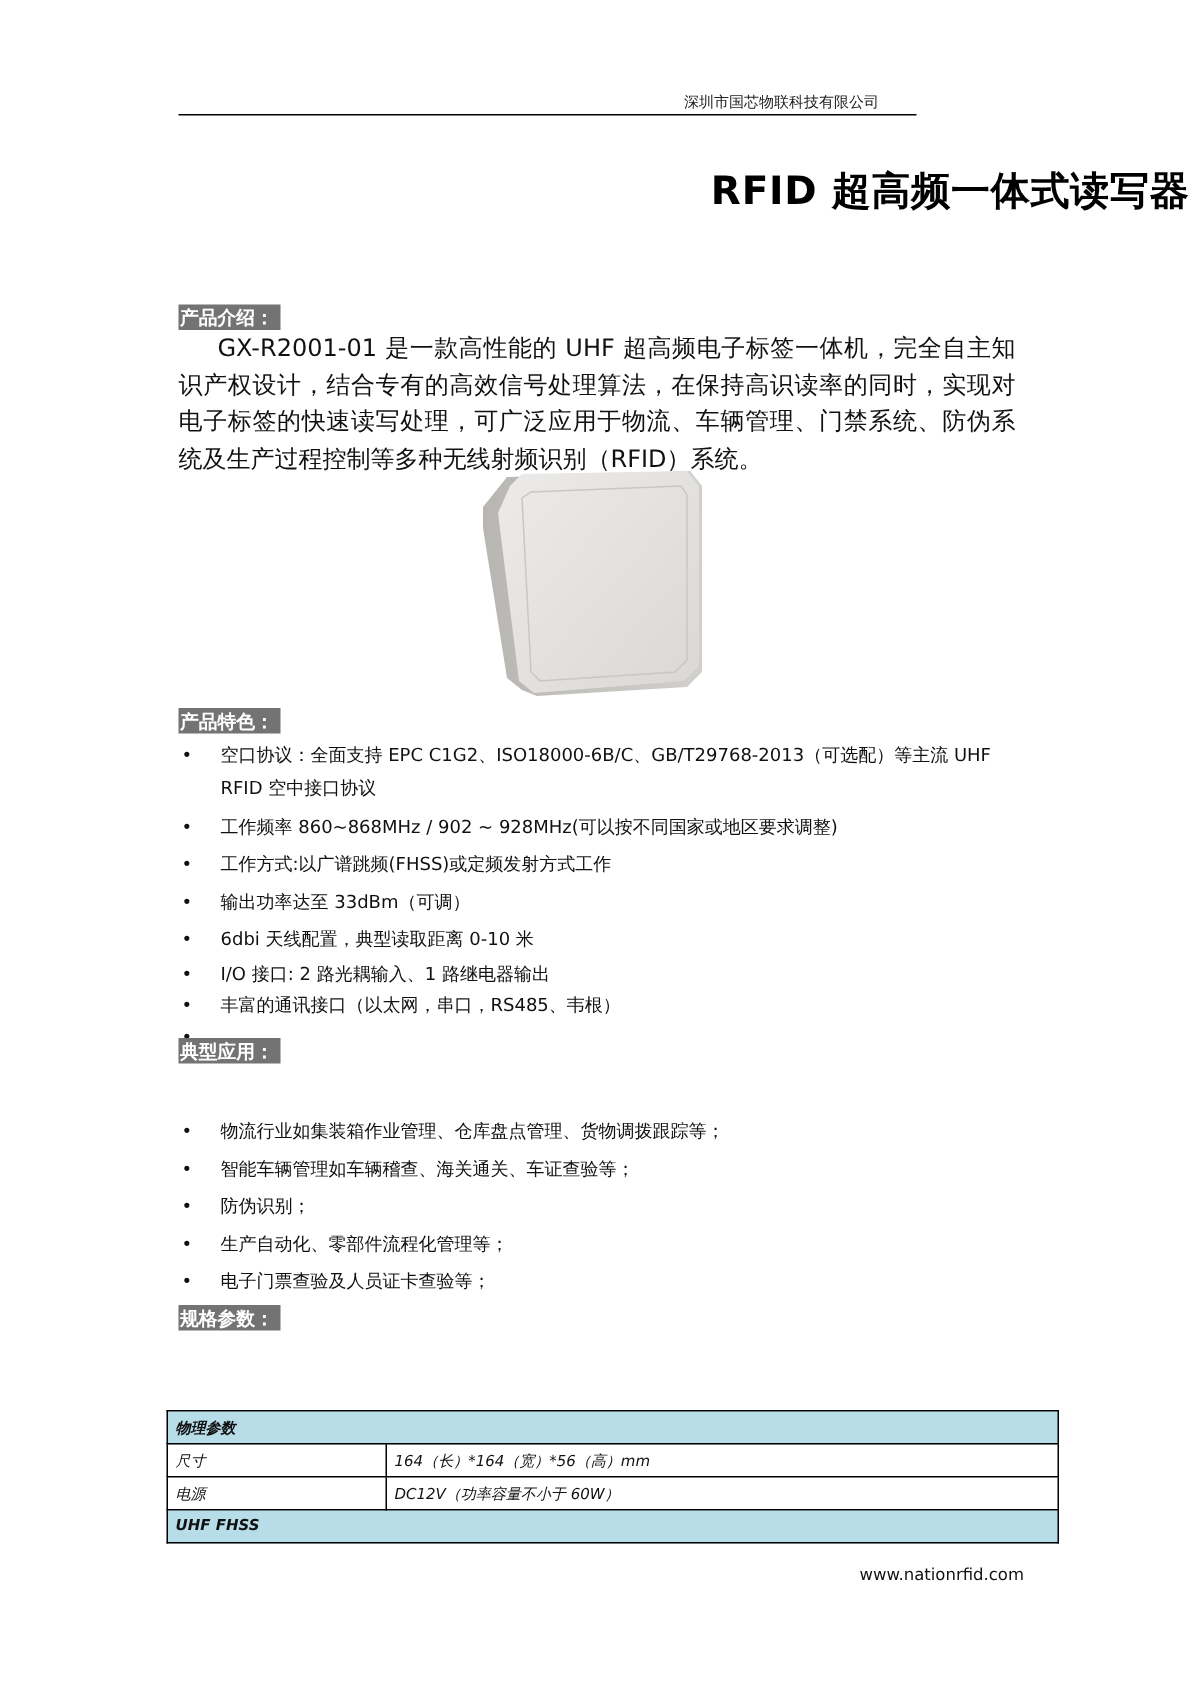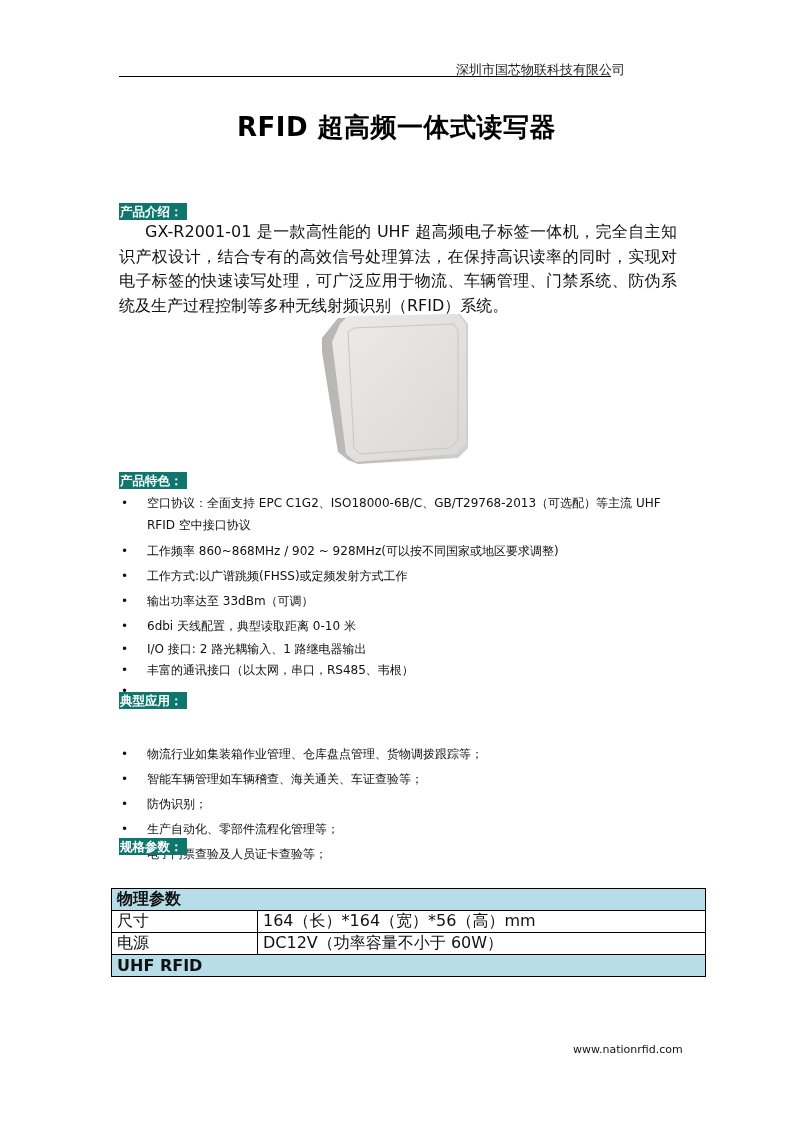--- a/index.html
+++ b/index.html
@@ -3,51 +3,51 @@
 <meta charset="utf-8">
 <style>
   html, body { margin: 0; padding: 0; background: #ffffff; }
   body {
     width: 793px; height: 1122px; position: relative; overflow: hidden;
     font-family: "DejaVu Sans", "Liberation Sans", sans-serif;
     color: #111111;
   }
   .header-company {
     position: absolute; top: 61px; left: 456px;
-    font-size: 13px; color: #222;
+    font-size: 10px; color: #222;
   }
   .header-rule {
     position: absolute; top: 76px; left: 119px; width: 492px; height: 0;
     border-top: 1px solid #000;
   }
   .page-title {
-    position: absolute; top: 110px; left: 0; width: 793px; text-align: center;
+    position: absolute; top: 110px; left: 0; width: 793px; text-align: right;
     font-size: 26px; font-weight: bold; letter-spacing: 0.5px; color: #000;
   }
   .section-heading {
     position: absolute; left: 119px; height: 17px; line-height: 17px;
-    background: #0f766e; color: #ffffff; font-weight: bold; font-size: 12.5px;
+    background: #737373; color: #ffffff; font-weight: bold; font-size: 12.5px;
     padding: 0 4px 0 1px;
   }
   .intro {
     position: absolute; top: 220px; left: 119px; width: 558px;
     font-size: 16px; line-height: 24.5px; text-indent: 26px; color: #111;
     text-align: justify;
   }
   .product-image {
     position: absolute; top: 312px; left: 318px; width: 152px; height: 152px;
   }
   .bullet-list { position: absolute; left: 119px; width: 570px; margin: 0; padding: 0; list-style: none; }
   .bullet-item { position: relative; padding-left: 28px; font-size: 12px; color: #111; }
   .bullet-dot {
     position: absolute; left: 2px; top: 0; font-size: 12px;
   }
   .spec-table {
-    position: absolute; top: 888px; left: 111px; width: 595px;
-    border-collapse: collapse; font-size: 16px;
+    position: absolute; top: 940px; left: 111px; width: 595px;
+    border-collapse: collapse; font-size: 10px; font-style: italic;
   }
   .spec-table td { border: 1px solid #000; padding: 0 5px; height: 21px; }
   .spec-table .group-row td { background: #b6dde8; font-weight: bold; }
   .spec-table .label-cell { width: 135px; }
   .footer-url {
     position: absolute; top: 1043px; left: 573px; font-size: 11px; color: #111;
   }
 </style>
 </head>
 <body>
@@ -130,33 +130,33 @@
   <li class="bullet-item" style="line-height:21px;height:21px;margin-bottom:4px;">
     <span class="bullet-dot">•</span>
     <span>生产自动化、零部件流程化管理等；</span>
   </li>
   <li class="bullet-item" style="line-height:21px;height:21px;">
     <span class="bullet-dot">•</span>
     <span>电子门票查验及人员证卡查验等；</span>
   </li>
 </ul>
 
-<div class="section-heading" style="top:838px;text-align:right;">规格参数：</div>
+<div class="section-heading" style="top:870px;text-align:right;">规格参数：</div>
 <table class="spec-table">
   <tbody>
     <tr class="group-row">
       <td colspan="2">物理参数</td>
     </tr>
     <tr>
       <td class="label-cell">尺寸</td>
       <td>164（长）*164（宽）*56（高）mm</td>
     </tr>
     <tr>
       <td class="label-cell">电源</td>
       <td>DC12V（功率容量不小于 60W）</td>
     </tr>
     <tr class="group-row">
-      <td colspan="2">UHF RFID</td>
+      <td colspan="2">UHF FHSS</td>
     </tr>
   </tbody>
 </table>
 
 <div class="footer-url">www.nationrfid.com</div>
 
 </body></html>

